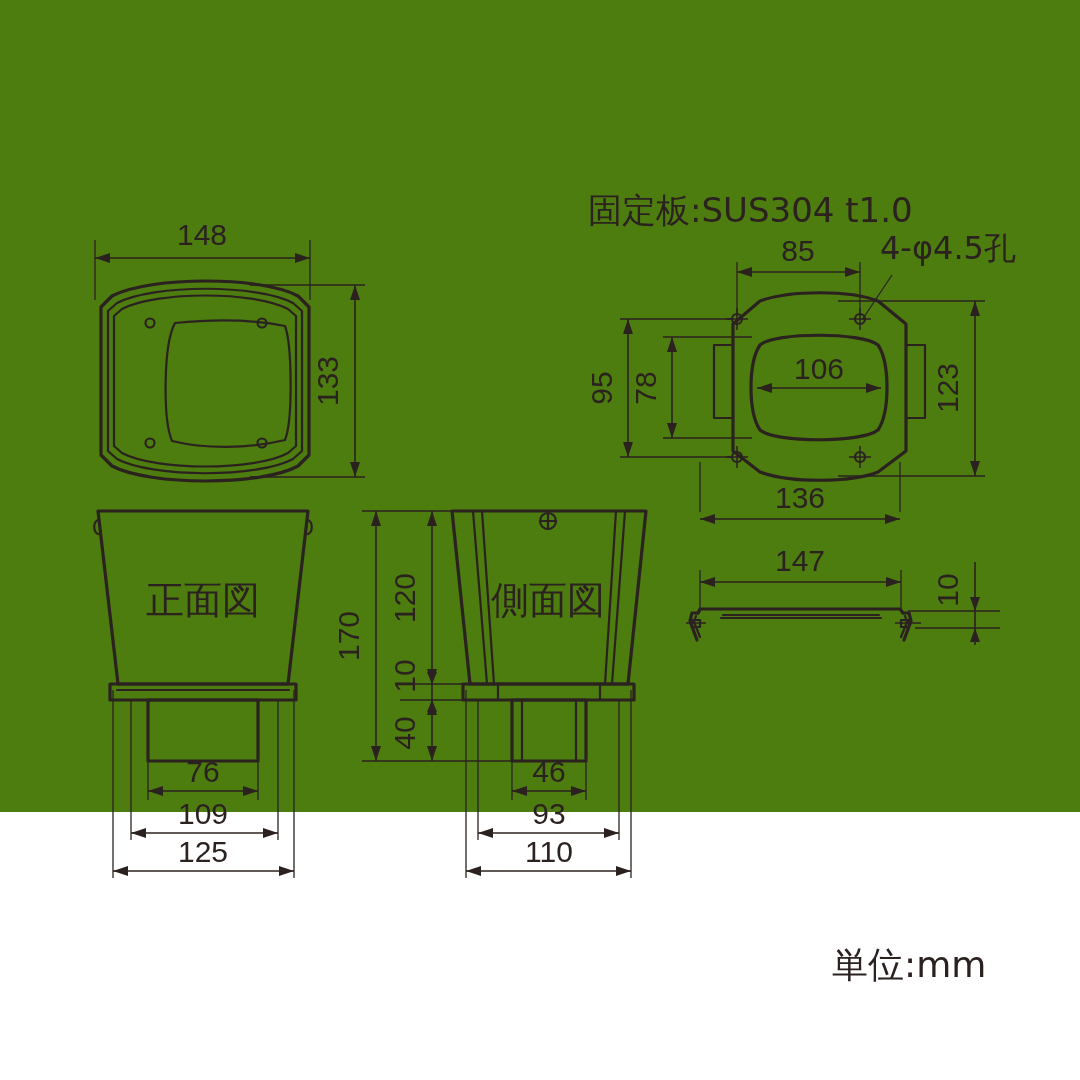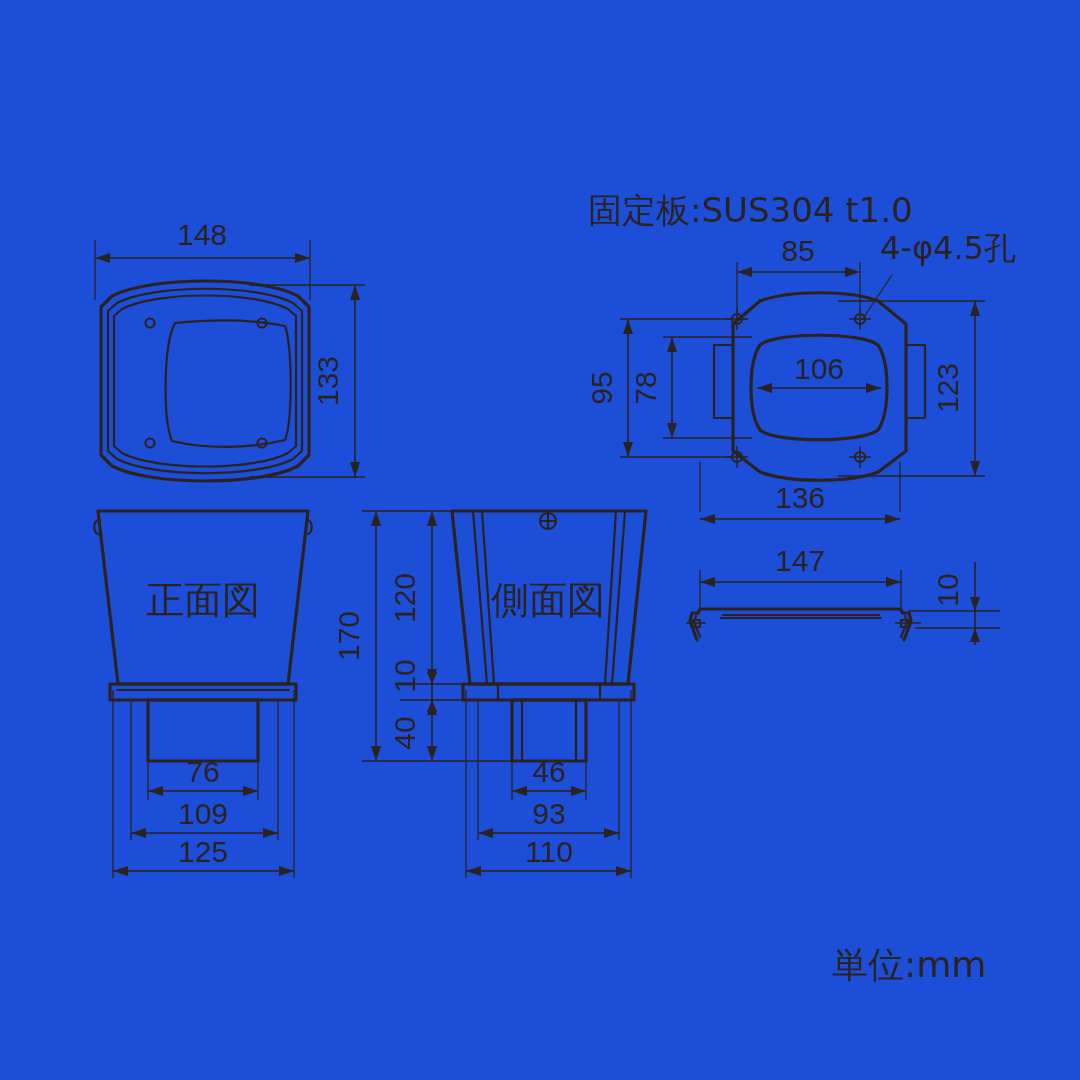--- a/index.html
+++ b/index.html
@@ -1,17 +1,17 @@
 <!DOCTYPE html>
 <html><head>
 <meta charset="utf-8">
 <style>
   html,body{margin:0;padding:0;background:#ffffff;}
   body{width:1080px;height:1080px;font-family:"Liberation Sans","DejaVu Sans",sans-serif;overflow:hidden;}
-  #sheet{position:relative;width:1080px;height:1080px;background:#1d4ed8;}
+  #sheet{position:relative;width:1080px;height:812px;background:#4d7c0f;}
   svg{display:block;}
   .dimtxt{font-family:"Liberation Sans","DejaVu Sans",sans-serif;font-size:30px;fill:#2b2220;}
   .jptxt{font-family:"DejaVu Sans","Liberation Sans",sans-serif;font-size:32px;fill:#2b2220;}
   .jpbig{font-family:"DejaVu Sans","Liberation Sans",sans-serif;font-size:34px;fill:#2b2220;}
   .viewlbl{font-family:"DejaVu Sans","Liberation Sans",sans-serif;font-size:38px;fill:#2b2220;}
   .unitlbl{font-family:"DejaVu Sans","Liberation Sans",sans-serif;font-size:36px;fill:#2b2220;}
   .obj{fill:none;stroke:#2b2220;stroke-width:3.2;stroke-linejoin:round;stroke-linecap:round;}
   .obj2{fill:none;stroke:#2b2220;stroke-width:2.2;stroke-linejoin:round;stroke-linecap:round;}
   .thin{fill:none;stroke:#2b2220;stroke-width:1.5;}
   .dim{fill:none;stroke:#2b2220;stroke-width:1.6;}

